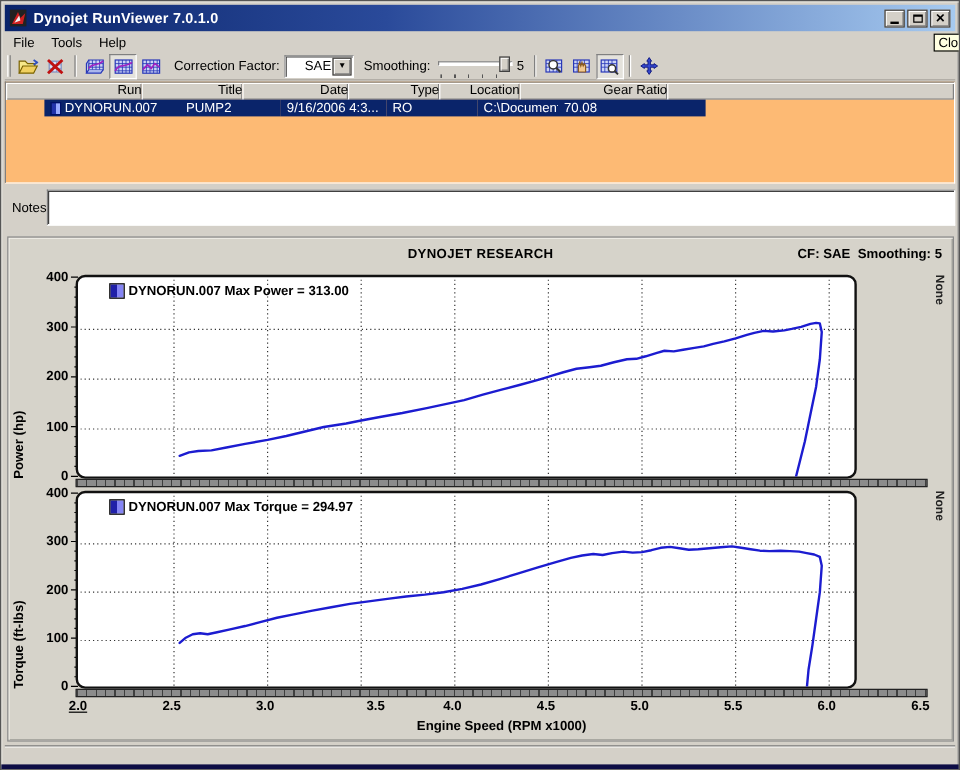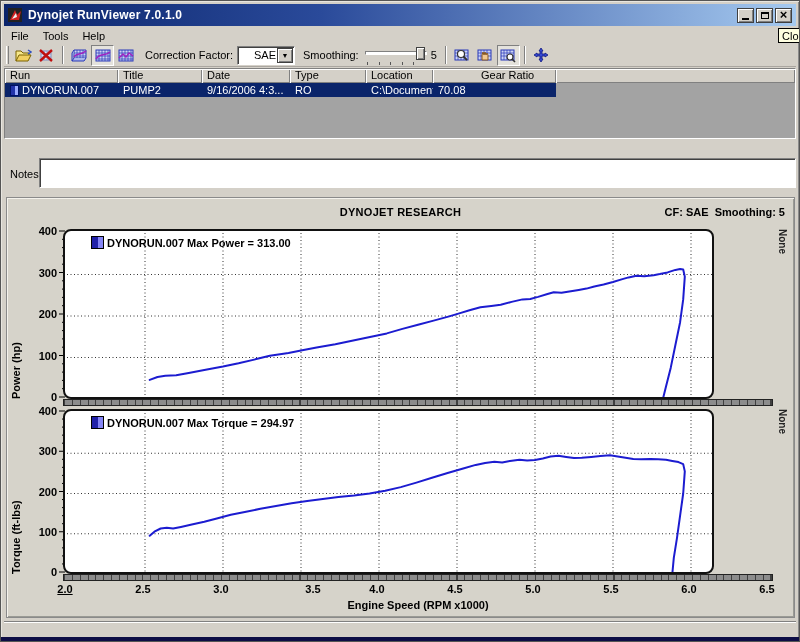--- a/index.html
+++ b/index.html
@@ -63,29 +63,29 @@
   }
   .slider { position:relative; width:62px; height:20px; margin-left:2px; }
   .slider .groove { position:absolute; left:0; right:0; top:6px; height:4px; background:#fff; border:1px solid; border-color:#808080 #fff #fff #808080; }
   .slider .thumb { position:absolute; left:51px; top:2px; width:9px; height:13px; background:#d4d0c8; border:1px solid #404040; box-shadow: inset 1px 1px 0 #fff, inset -1px -1px 0 #808080; }
   .slider .ticks { position:absolute; left:2px; right:2px; top:17px; height:3px;
     background:repeating-linear-gradient(90deg,#555 0 1px,transparent 1px 11.6px); }
   .tb-value { margin:0 4px; }
 
   
   .runlist {
-    position:absolute; left:3px; top:67px; right:3px; height:71px; background:#a3a3a3;
-    border:1px solid; border-color:#808080 #fff #fff #808080;
+    position:absolute; left:3px; top:67px; right:3px; height:85px; background:#fdba74;
+    border:1px solid; border-color:#808080 #fff #fff #808080;text-align:right;
   }
   .list-header { display:flex; height:14px; }
   .hcell {
     background:#d4d0c8; padding:0 0 0 5px; font-size:11px; line-height:13px;
     box-shadow: inset 1px 1px 0 #ffffff, inset -1px -1px 0 #808080; overflow:hidden; white-space:nowrap;
   }
-  .list-row { display:flex; height:14px; line-height:14px; }
+  .list-row { display:flex; height:14px; line-height:14px;margin-left:32px; }
   .list-row.selected .cell { background:#0a246a; color:#fff; }
   .cell { padding:0 0 0 5px; overflow:hidden; white-space:nowrap; display:flex; align-items:center; gap:3px; }
   .run-icon { width:9px; height:11px; flex:0 0 auto;
     background:linear-gradient(90deg,#2233aa 0 4px,#99aaff 4px 100%); border:1px solid #001066; }
 
   
   .notes-label { position:absolute; left:9px; top:167px; }
   .notes-box {
     position:absolute; left:38px; top:157px; width:757px; height:30px; background:#fff;
     border:1px solid; border-color:#808080 #fff #fff #808080; box-shadow: inset 1px 1px 0 #404040;

